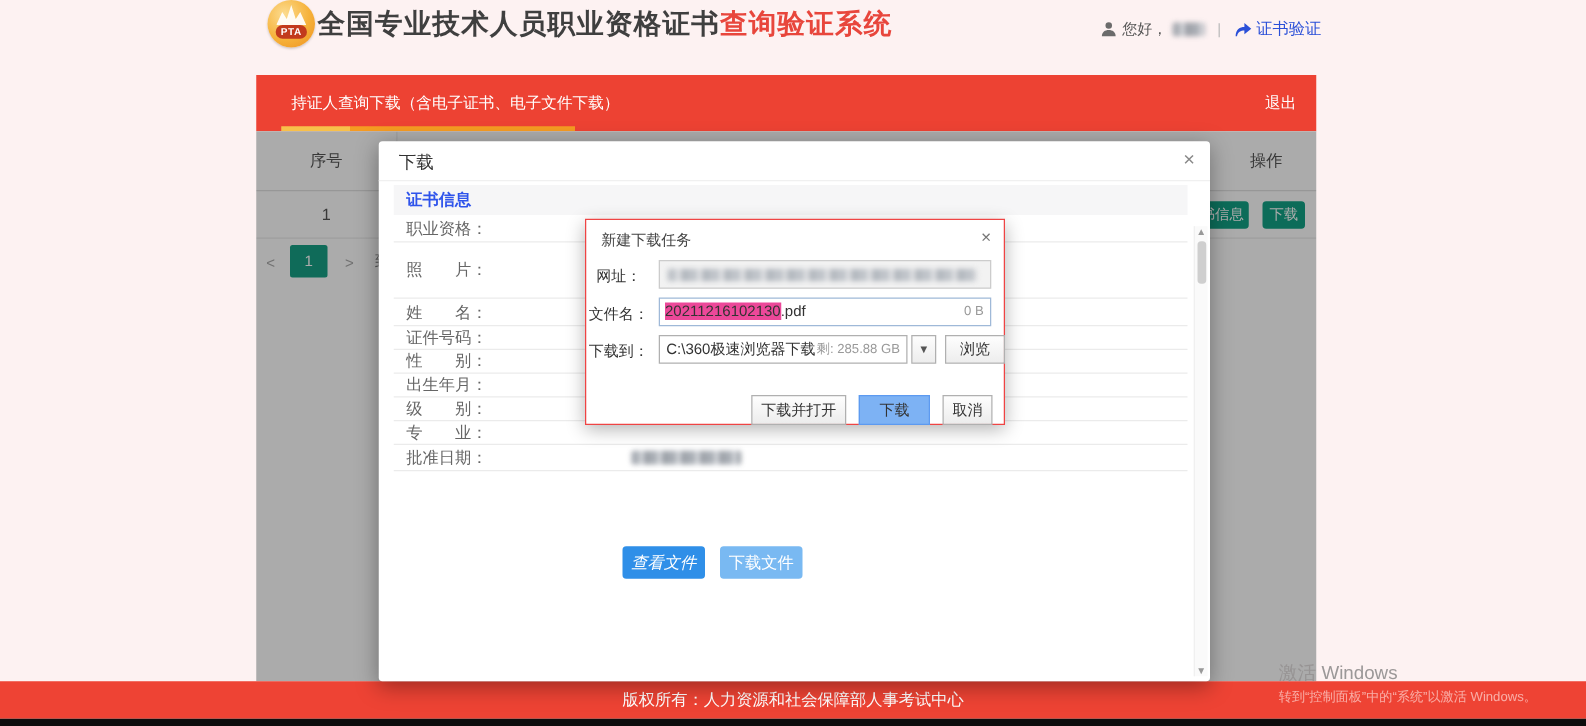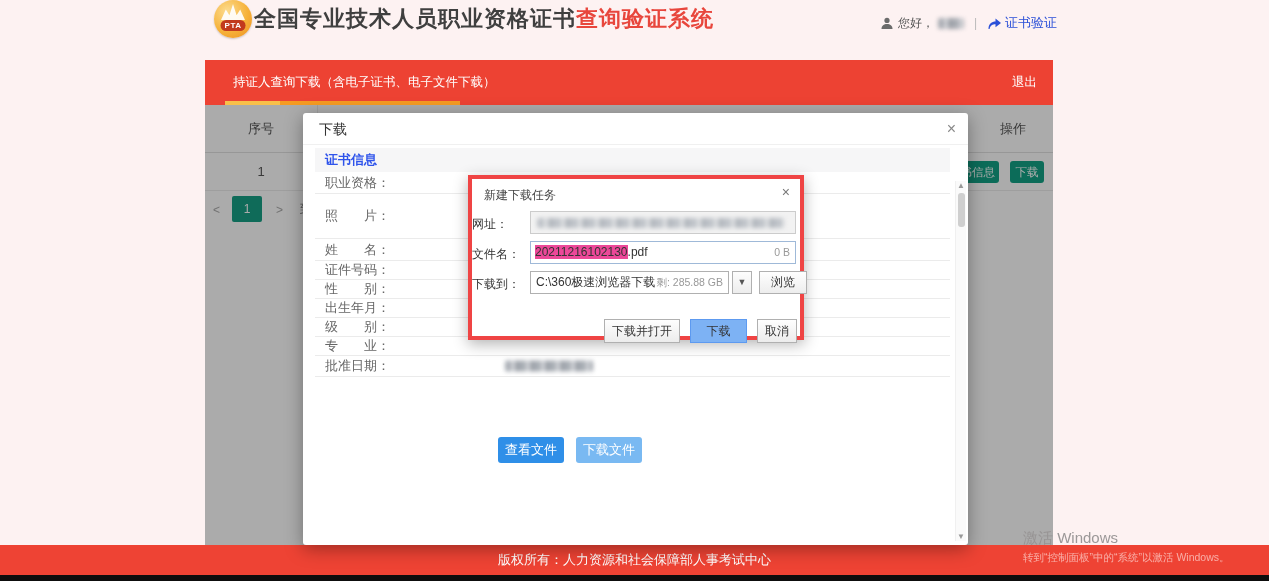--- a/index.html
+++ b/index.html
@@ -73,43 +73,43 @@
   .section-bar { position:absolute; left:12px; top:3px; width:635px; height:24px; background:#f6f6f7;
            line-height:24px; padding-left:10px; font-size:13px; font-weight:bold; color:#2f54eb; }
   .fields { position:absolute; left:12px; top:27px; width:635px; }
   .frow { position:relative; border-bottom:1px solid #ebebeb; }
   .frow .lbl { position:absolute; left:10px; top:50%; transform:translateY(-50%);
            font-size:13px; color:#666; white-space:pre; }
   .frow .val { position:absolute; left:190px; top:50%; transform:translateY(-50%); }
   .h22{height:22px}.h45{height:45px}.h19{height:19px}.h21{height:21px}
   .file-btns { position:absolute; left:195px; top:292px; display:flex; gap:12px; }
   .fbtn { width:66px; height:26px; border:none; border-radius:3px; color:#fff; font-size:13px; cursor:pointer; }
-  .fbtn-view { background:#2f8fe8; }
+  .fbtn-view { background:#2f8fe8;font-style:italic; }
   .fbtn-down { background:#79b9f2; }
   
   .mscroll { position:absolute; right:2px; top:36px; bottom:4px; width:11px; background:#fafafa;
            border-left:1px solid #f0f0f0; font-size:8px; color:#999; }
   .msc-up { position:absolute; top:0; left:0; width:100%; text-align:center; }
   .msc-dn { position:absolute; bottom:0; left:0; width:100%; text-align:center; }
   .msc-thumb { position:absolute; top:12px; left:2px; width:7px; height:34px; background:#cfcfcf; border-radius:3px; }
 
   
   .masked { display:inline-block; border-radius:2px; filter:blur(2px); opacity:.85;
            background:repeating-linear-gradient(90deg,#9aa0a8 0 6px,#c9ccd1 6px 10px,#8d939b 10px 15px); }
   .masked-name { width:26px; height:11px; }
   .masked-url  { width:248px; height:10px; margin:6px 0 0 6px; filter:blur(2px); opacity:.7;
            background:repeating-linear-gradient(90deg,#aab0b8 0 7px,#d6d8db 7px 11px,#9aa1aa 11px 17px); }
   .masked-date { width:88px; height:11px; }
 
   
   .dialog { position:absolute; left:468px; top:175px; width:336px; height:165px; background:#fff;
-           border:4px solid #ef4444; box-shadow:0 4px 14px rgba(0,0,0,.3); z-index:20; font-size:12px; }
+           border:1px solid #ef4444; box-shadow:0 4px 14px rgba(0,0,0,.3); z-index:20; font-size:12px; }
   .dlg-title { position:absolute; left:12px; top:8px; color:#444; }
   .dlg-close { position:absolute; right:10px; top:5px; font-size:14px; color:#777; cursor:pointer; }
-  .dlg-lbl { position:absolute; left:0; width:52px; text-align:left; color:#333; }
+  .dlg-lbl { position:absolute; left:0; width:52px; text-align:center; color:#333; }
   .lbl-url{top:37px}.lbl-file{top:67px}.lbl-save{top:97px}
   .inp { position:absolute; left:58px; width:266px; height:23px; border:1px solid #c2c2c2; background:#fff; }
   .inp-url { top:32px; background:#f2f2f2; border-color:#cccccc; overflow:hidden; }
   .inp-file { top:62px; border-color:#9fb9d8; line-height:21px; padding-left:4px; }
   .sel { background:#ec4899; }
   .fsize { position:absolute; right:5px; top:0; line-height:21px; color:#999; font-size:10.5px; }
   .combo { position:absolute; left:58px; top:92px; width:199px; height:23px; border:1px solid #b0b0b0;
            line-height:21px; padding-left:5px; background:#fff; overflow:hidden; }
   .free { position:absolute; right:5px; top:0; line-height:21px; color:#999; font-size:10.5px; }
   .combo-arrow { position:absolute; left:260px; top:92px; width:20px; height:23px; border:1px solid #b0b0b0;

